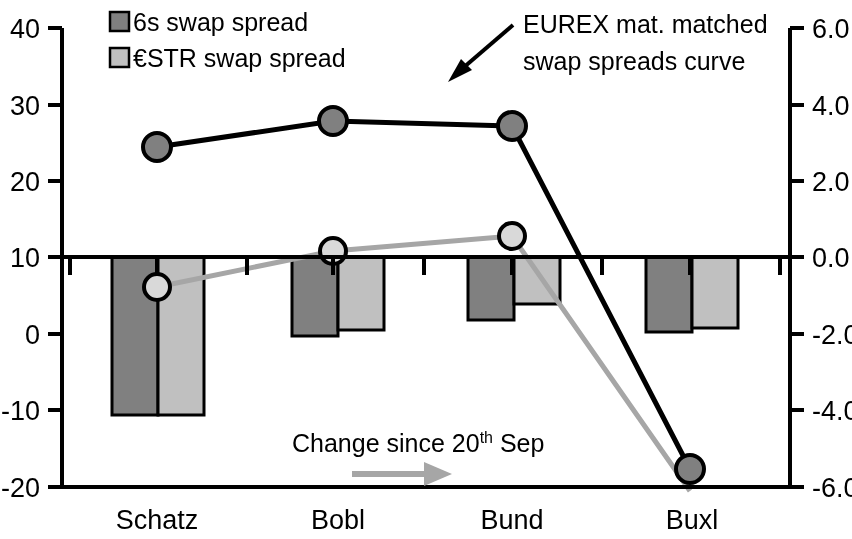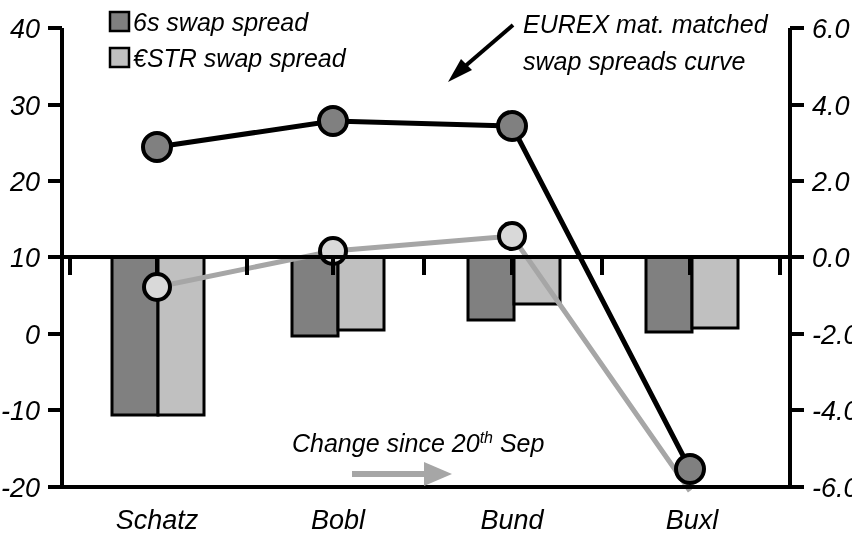--- a/index.html
+++ b/index.html
@@ -1,18 +1,18 @@
 <!DOCTYPE html>
 <html><head>
 <meta charset="utf-8">
 <style>
   html,body{margin:0;padding:0;background:#ffffff;}
   body{width:852px;height:539px;overflow:hidden;
        font-family:"Liberation Sans","DejaVu Sans",sans-serif;color:#000;}
-  #chart-root{position:relative;width:852px;height:539px;font-style:italic;}
+  #chart-root{position:relative;width:852px;height:539px;}
   svg.plot{position:absolute;left:0;top:0;width:852px;height:539px;}
 
   .axis-tick-label{font-size:27px;fill:#000;}
   .cat-label{font-size:27px;fill:#000;}
   .legend-text{font-size:25px;fill:#000;}
   .anno-text{font-size:25px;fill:#000;}
   .anno-sup{font-size:16px;fill:#000;}
 </style>
 </head>
 <body>

